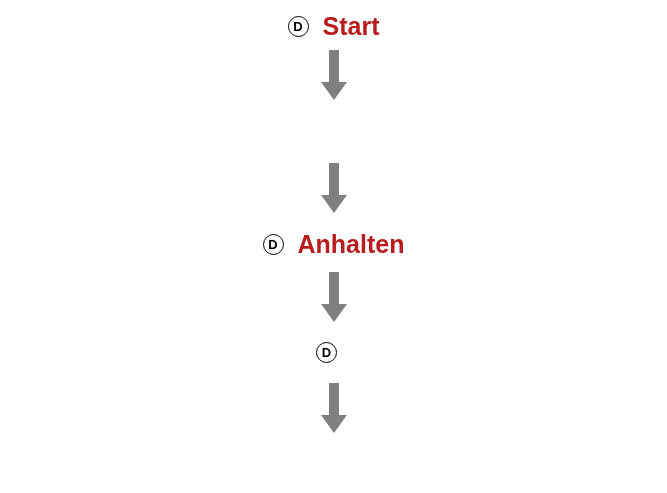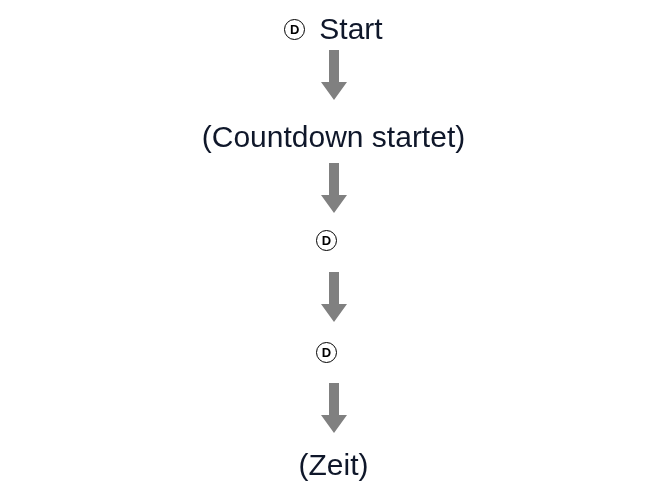--- a/index.html
+++ b/index.html
@@ -36,22 +36,23 @@
     border: 1.6px solid #000000;
     border-radius: 50%;
     font-size: 13px;
     font-weight: bold;
     line-height: 1;
     margin-right: 14px;
     flex: 0 0 auto;
     box-sizing: border-box;
   }
   .label {
-    font-size: 30px;
-    color: #0f172a;
+    font-size: 25px;
+    color: #b91c1c;
+    font-weight: bold;
   }
   .arrow-row {
     position: absolute;
     left: 0;
     width: 667px;
     display: flex;
     justify-content: center;
   }
   .arrow {
     display: block;
@@ -66,47 +67,42 @@
     <span class="badge">D</span>
     <span class="label">Start</span>
   </div>
 
   <div class="arrow-row" style="top:50px;">
     <svg class="arrow" width="30" height="52" viewBox="0 0 30 52">
       <polygon points="10,0 20,0 20,32 28,32 15,50 2,32 10,32" fill="#808080"></polygon>
     </svg>
   </div>
 
-  <div class="row" style="top:120px;">
-    <span class="label">(Countdown startet)</span>
-  </div>
 
   <div class="arrow-row" style="top:163px;">
     <svg class="arrow" width="30" height="52" viewBox="0 0 30 52">
       <polygon points="10,0 20,0 20,32 28,32 15,50 2,32 10,32" fill="#808080"></polygon>
     </svg>
   </div>
 
   <div class="row" style="top:230px;">
     <span class="badge">D</span>
+    <span class="label">Anhalten</span>
   </div>
 
   <div class="arrow-row" style="top:272px;">
     <svg class="arrow" width="30" height="52" viewBox="0 0 30 52">
       <polygon points="10,0 20,0 20,32 28,32 15,50 2,32 10,32" fill="#808080"></polygon>
     </svg>
   </div>
 
   <div class="row" style="top:342px;">
     <span class="badge">D</span>
   </div>
 
   <div class="arrow-row" style="top:383px;">
     <svg class="arrow" width="30" height="52" viewBox="0 0 30 52">
       <polygon points="10,0 20,0 20,32 28,32 15,50 2,32 10,32" fill="#808080"></polygon>
     </svg>
   </div>
 
-  <div class="row" style="top:448px;">
-    <span class="label">(Zeit)</span>
-  </div>
 
 </div>
 
 </body></html>

